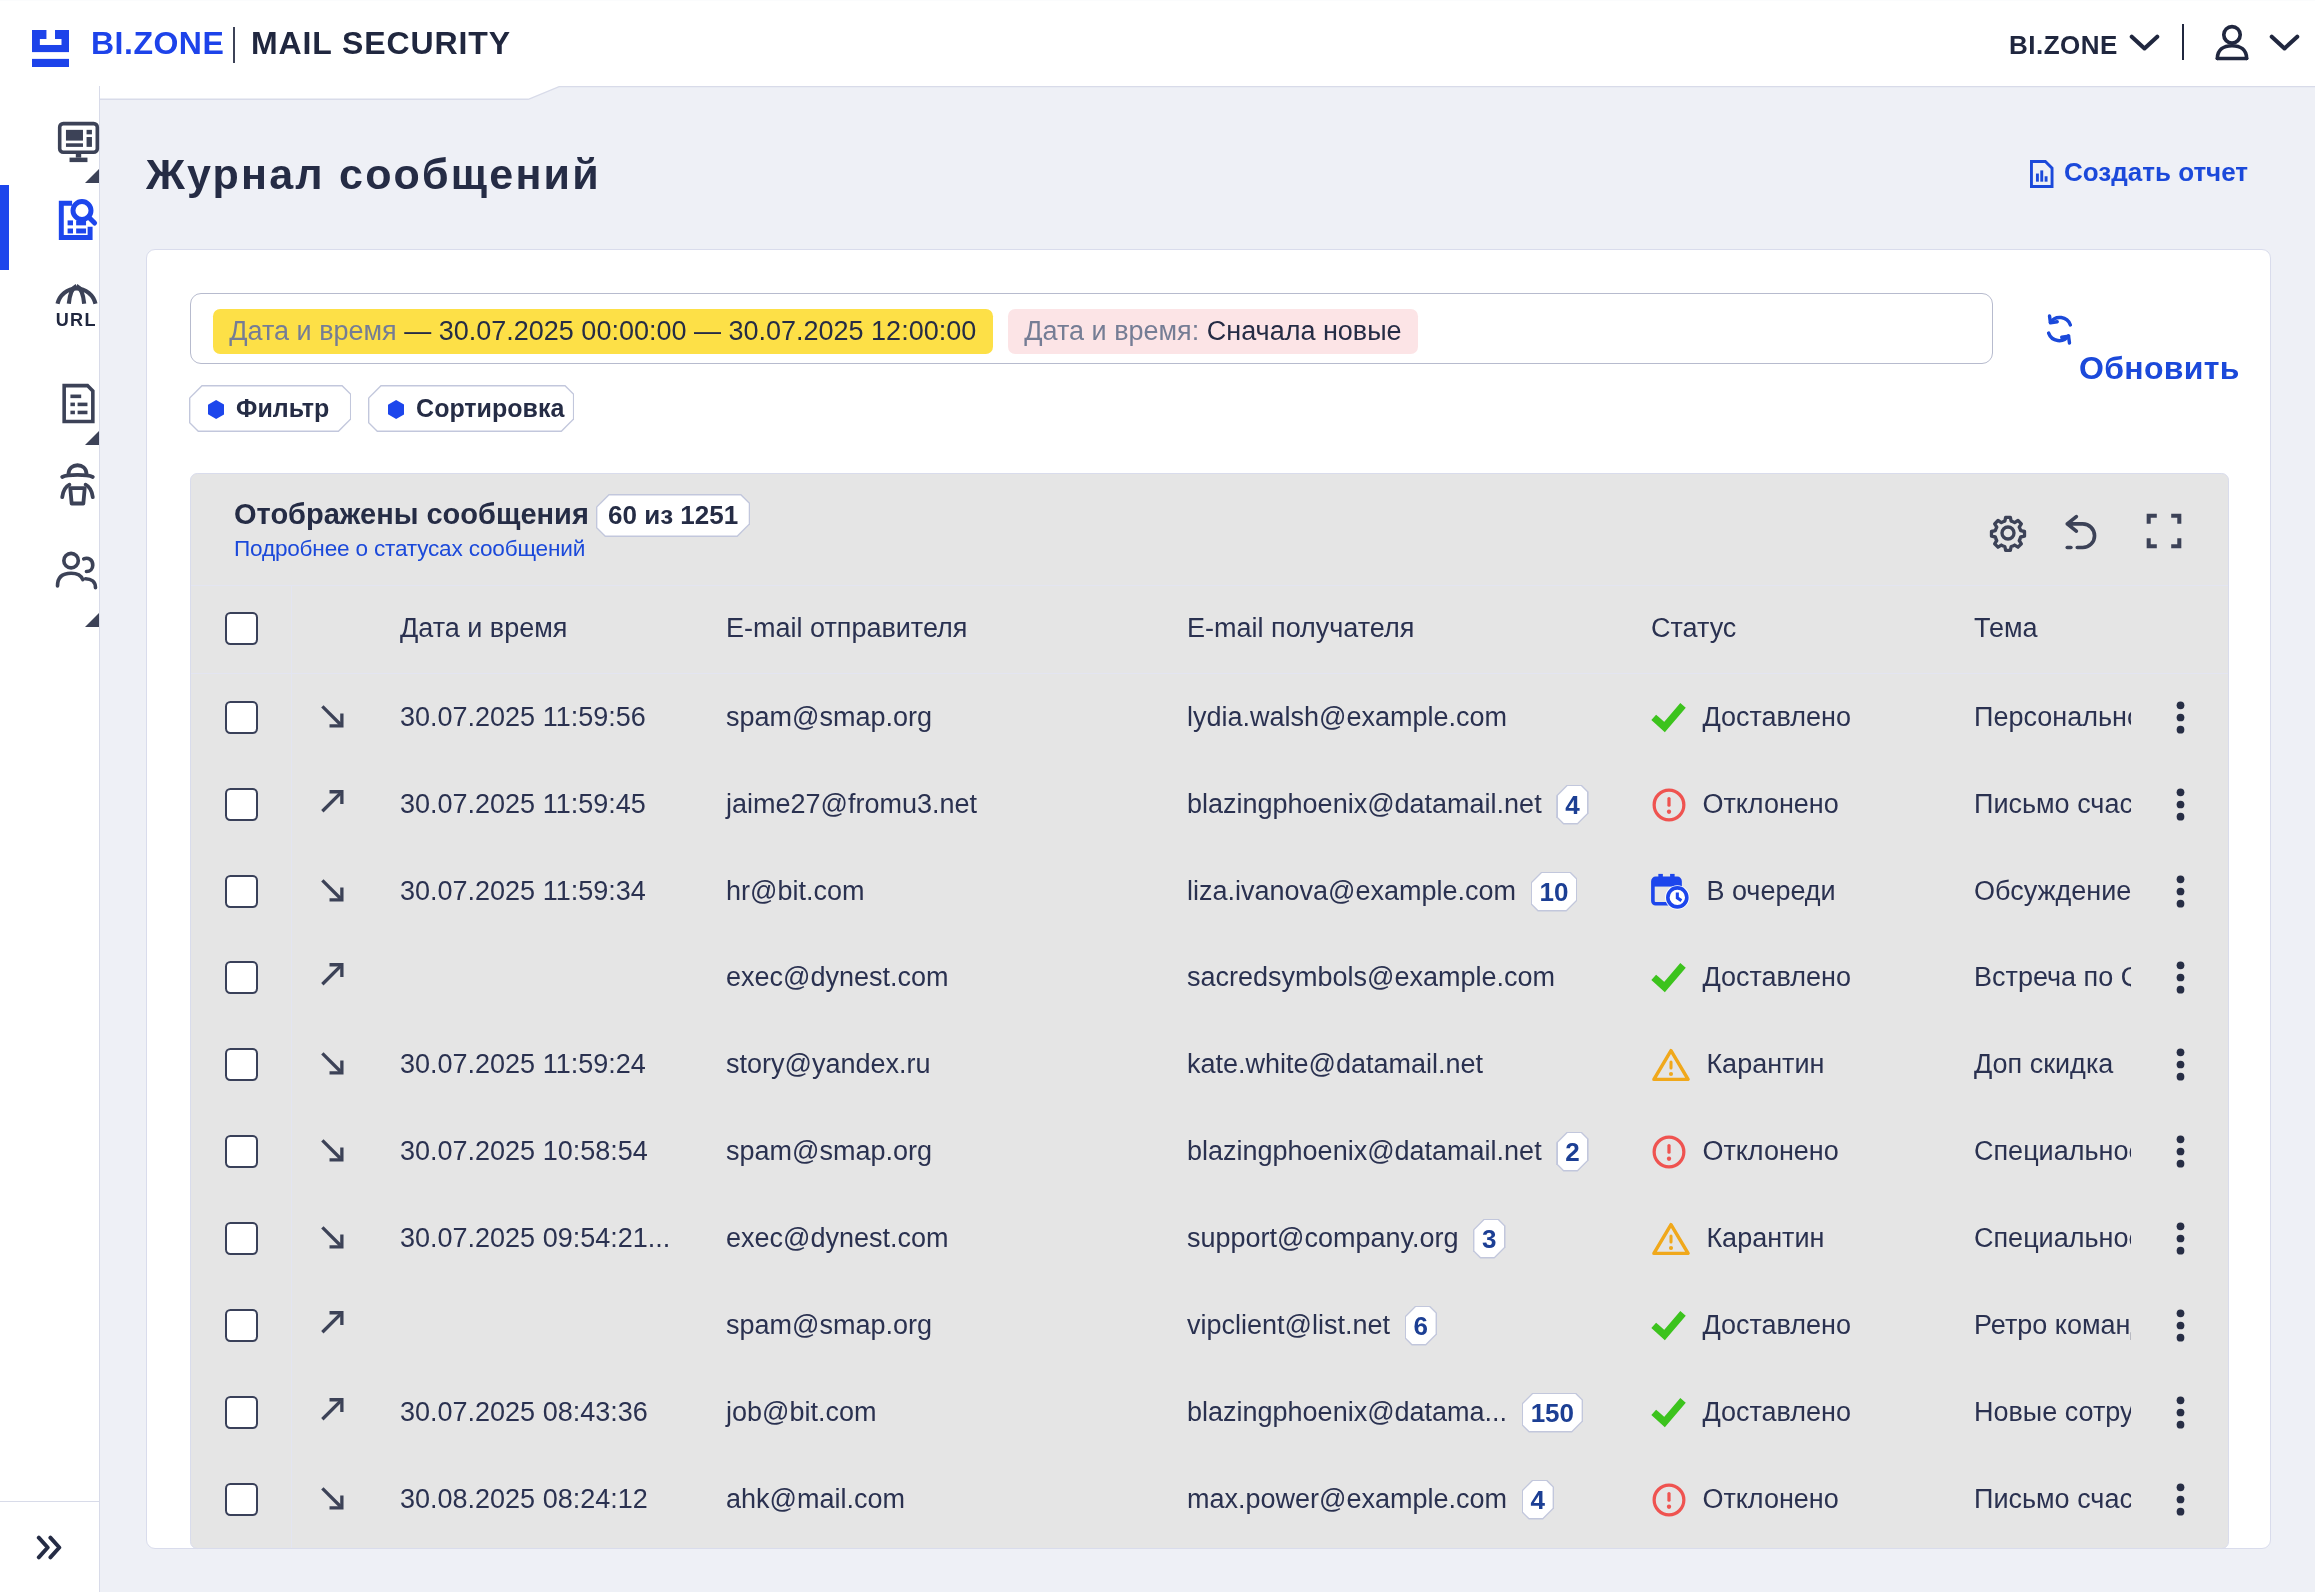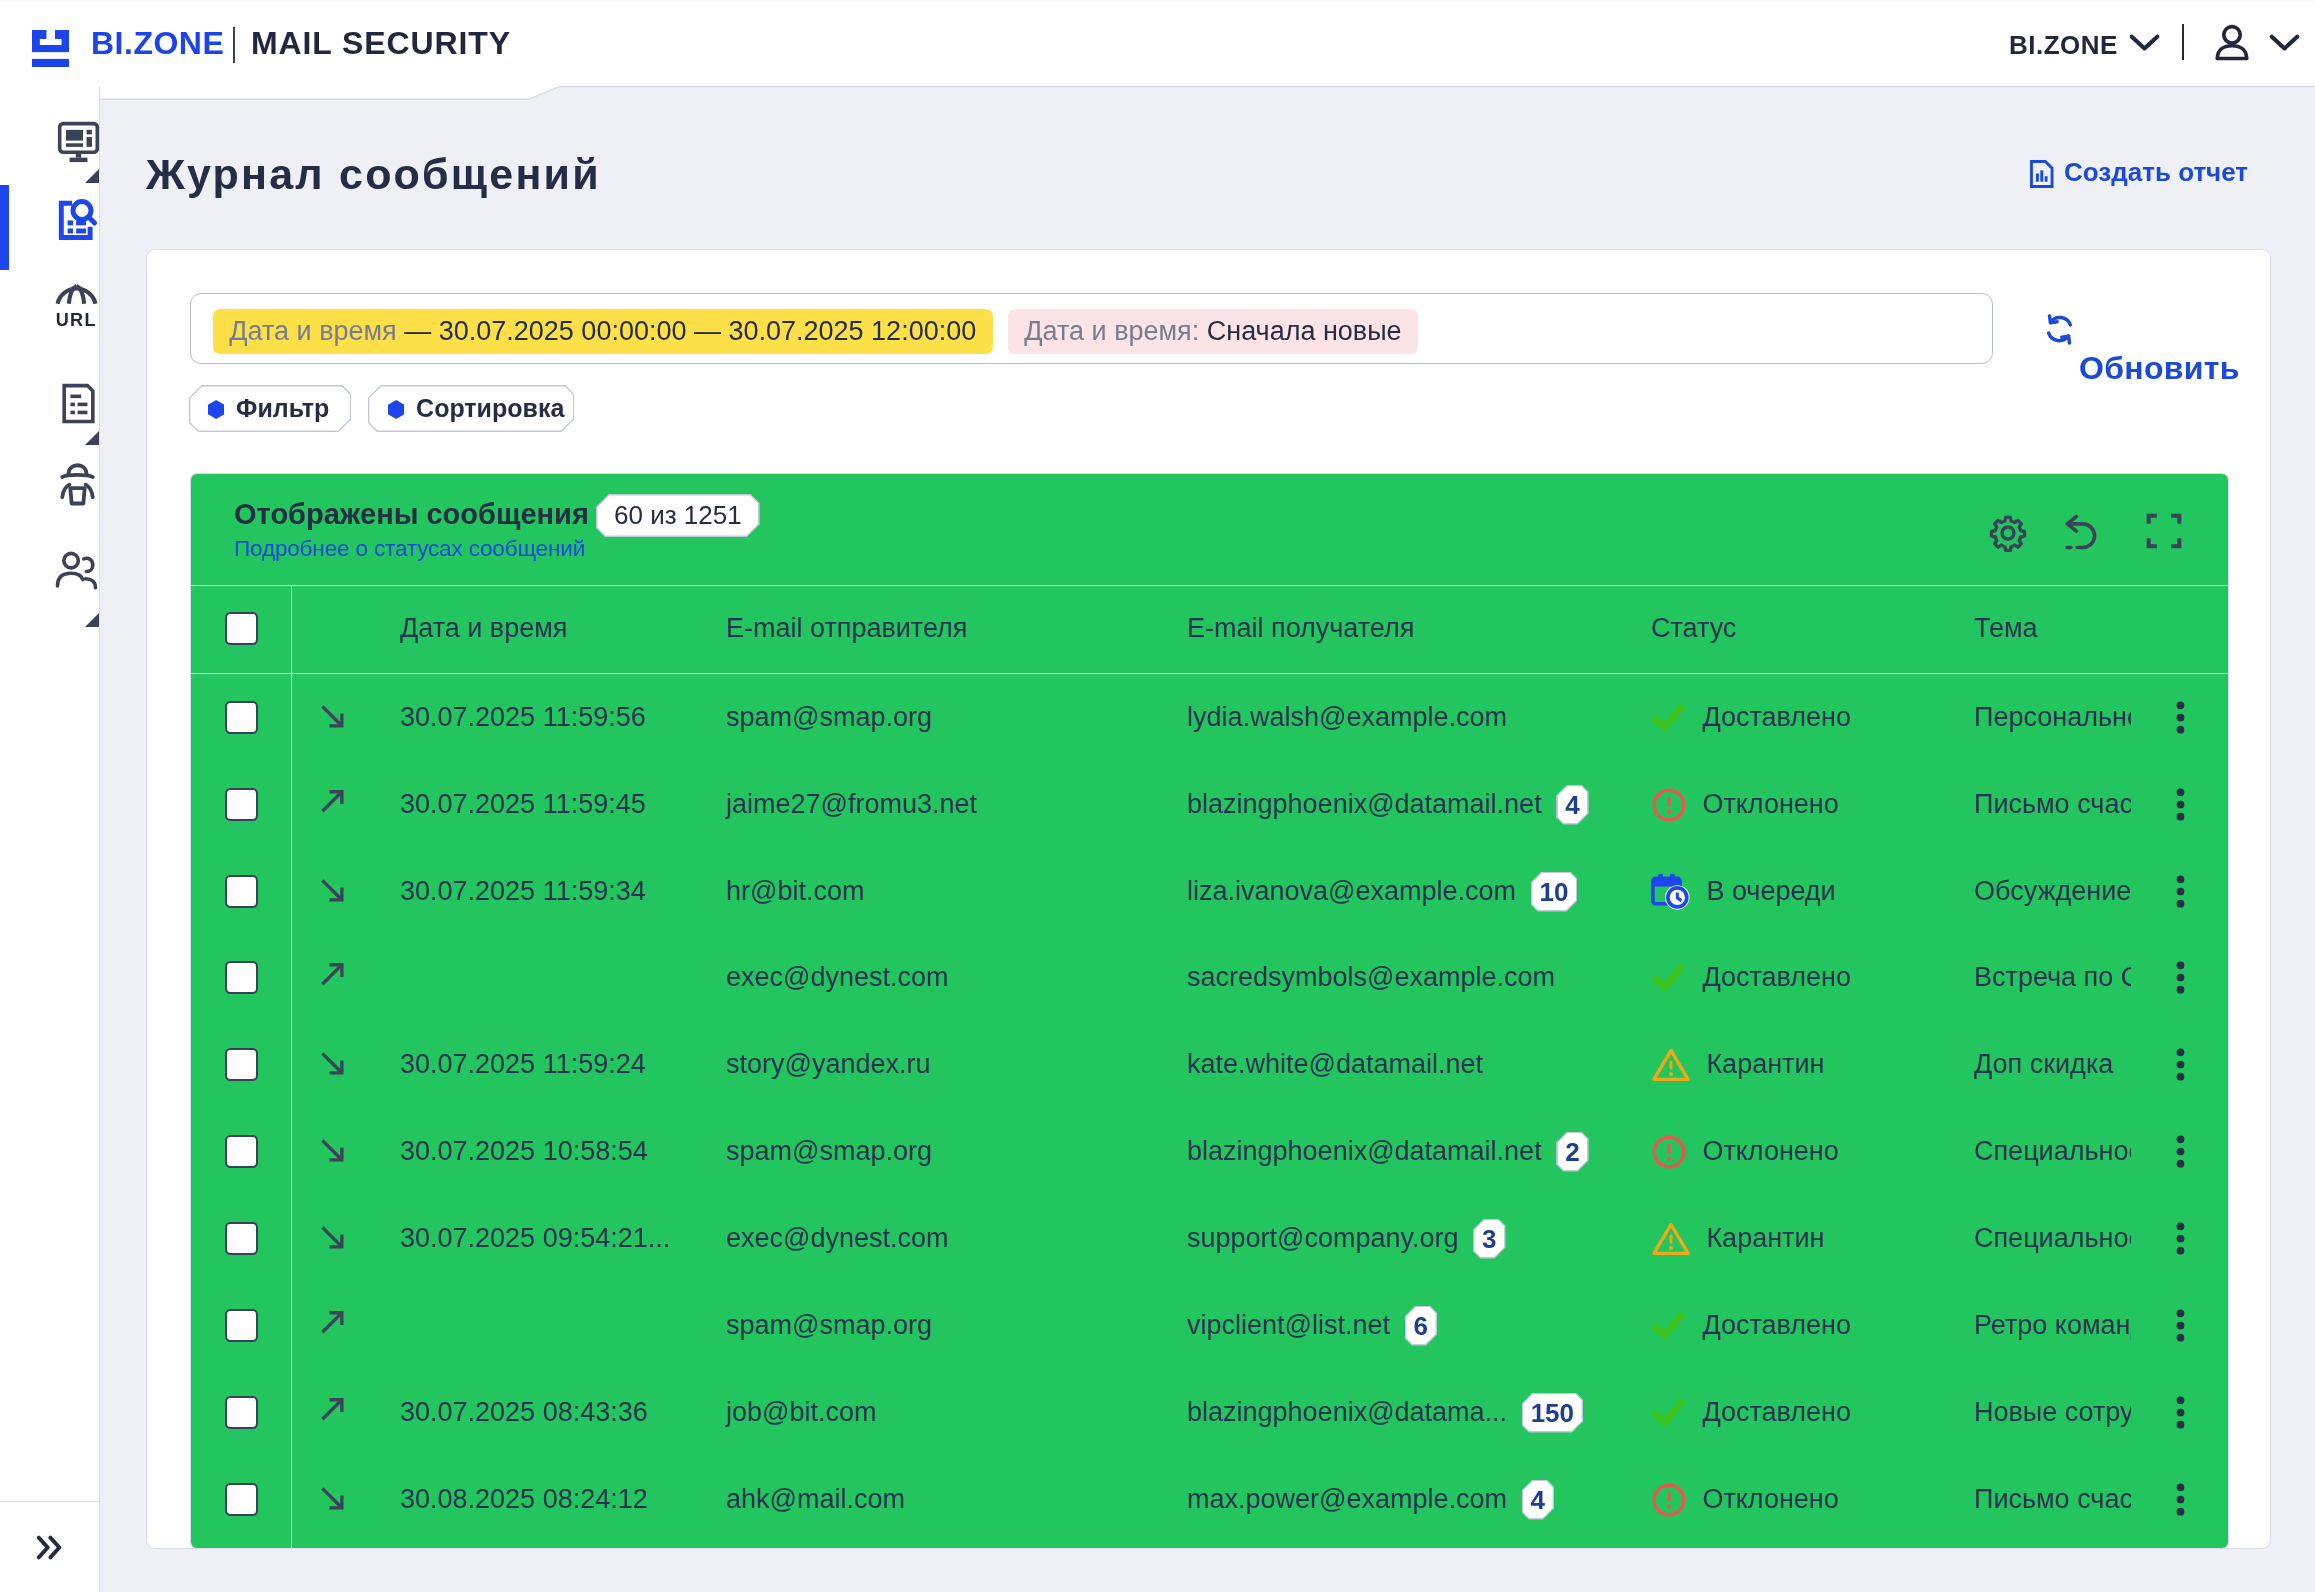--- a/index.html
+++ b/index.html
@@ -47,23 +47,23 @@
             clip-path: polygon(12.7px 0, calc(100% - 9px) 0, 100% 9px, 100% calc(100% - 12.7px), calc(100% - 12.7px) 100%, 9px 100%, 0 calc(100% - 9px), 0 12.7px); }
   .octo::after { content:""; position:absolute; inset:1.4px; background:#fff;
             clip-path: polygon(11.8px 0, calc(100% - 8.1px) 0, 100% 8.1px, 100% calc(100% - 11.8px), calc(100% - 11.8px) 100%, 8.1px 100%, 0 calc(100% - 8.1px), 0 11.8px); }
   .octo > * { position:relative; z-index:1; }
   .tagbtn { position:absolute; top:135px; height:47px; color:#252c45; font-size:25px; font-weight:600; line-height:47px; white-space:nowrap; }
   .tagbtn .hex { display:inline-block; vertical-align:-1.8px; margin:0 11.8px 0 0; }
   #btn-filter { left:42px; padding:0 22px 0 19px; }
   #btn-sort { left:221px; padding:0 10px 0 20px; }
 
   
-  #tcard { position:absolute; left:43px; top:223px; width:2039px; height:1076px; border:1.4px solid #d9dcec; border-radius:7.2px; background:#22c55e; overflow:hidden; }
+  #tcard { position:absolute; left:43px; top:223px; width:2039px; height:1076px; border:1.4px solid #d9dcec; border-radius:7.2px; background:#e5e5e5; overflow:hidden; }
   #tc-title { position:absolute; left:43px; top:24.4px; font-size:29px; font-weight:700; color:#252c45; }
-  #tc-badge { position:absolute; left:405px; top:20px; height:43px; line-height:43px; padding:0 18px; font-size:26px; font-weight:400; color:#252c45; }
+  #tc-badge { position:absolute; left:405px; top:20px; height:43px; line-height:43px; padding:0 12px; font-size:26px; font-weight:700; color:#252c45; }
   #tc-link { position:absolute; left:43px; top:62px; font-size:22.6px; letter-spacing:-0.2px; color:#1b49da; }
   .tc-ic { position:absolute; top:39px; }
   #tc-line1 { position:absolute; left:0; top:111px; width:2039px; height:1.4px; background:#e3e5f1; }
   #tc-vline { position:absolute; left:100px; top:111px; width:1.4px; height:964px; background:#e3e5f1; }
   #tc-line2 { position:absolute; left:0; top:199px; width:2039px; height:1.4px; background:#e3e5f1; }
 
   
   .trow { position:absolute; left:0; width:2039px; height:87px; }
   .cell { position:absolute; top:0; height:87px; display:flex; align-items:center; font-size:27px; color:#2a3150; white-space:nowrap; }
   .c-check { left:0; width:100px; justify-content:center; }

